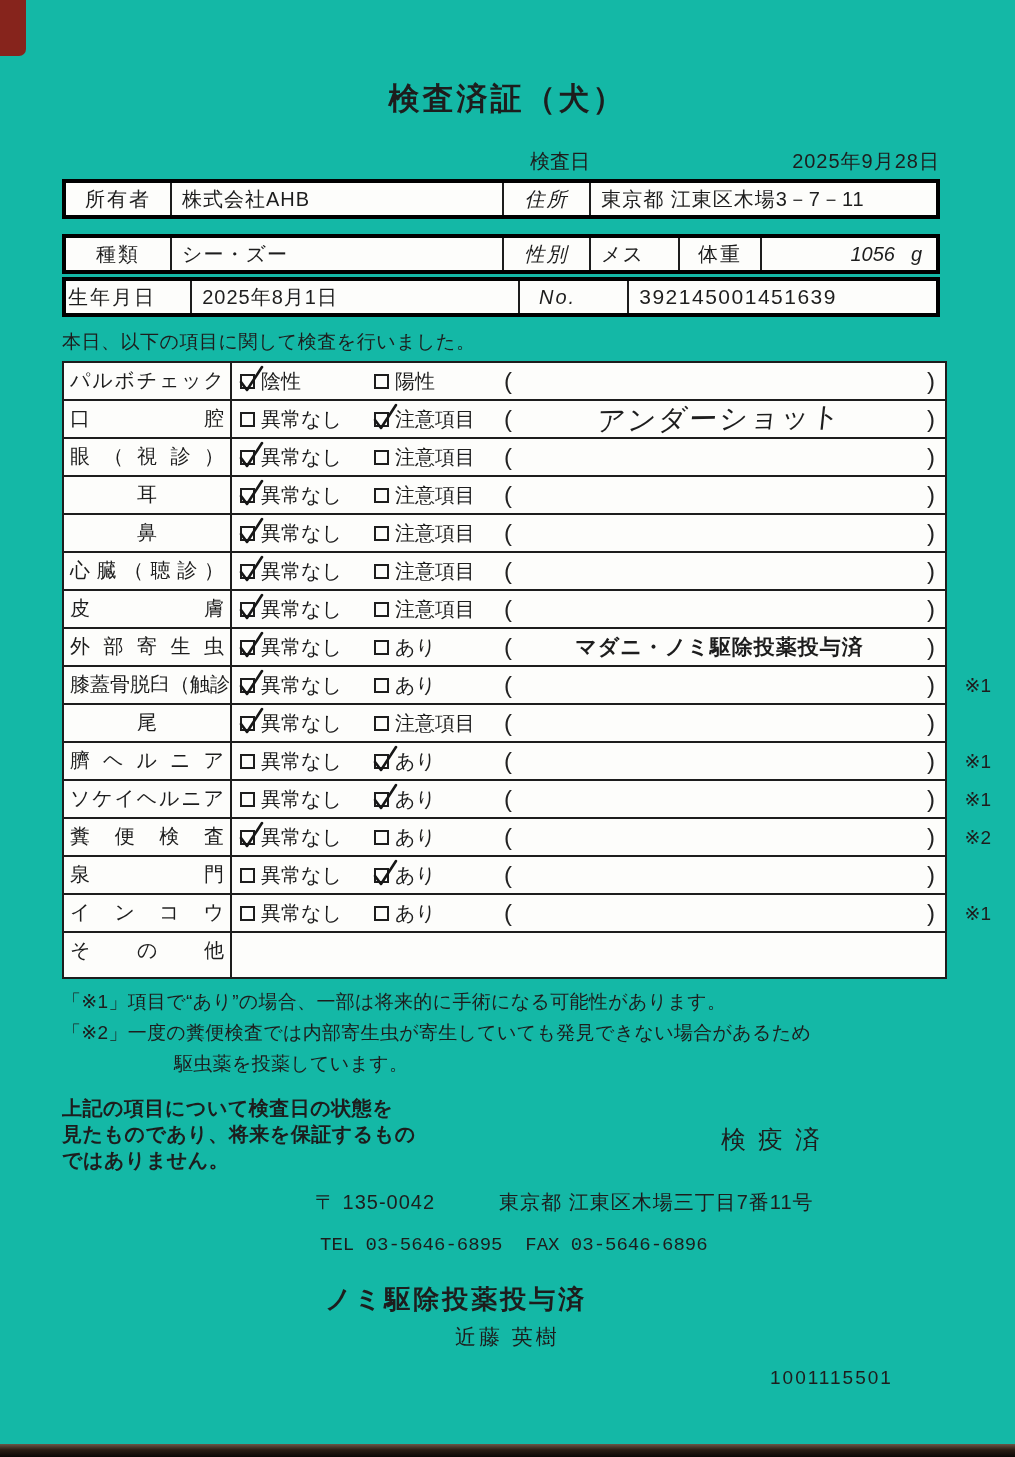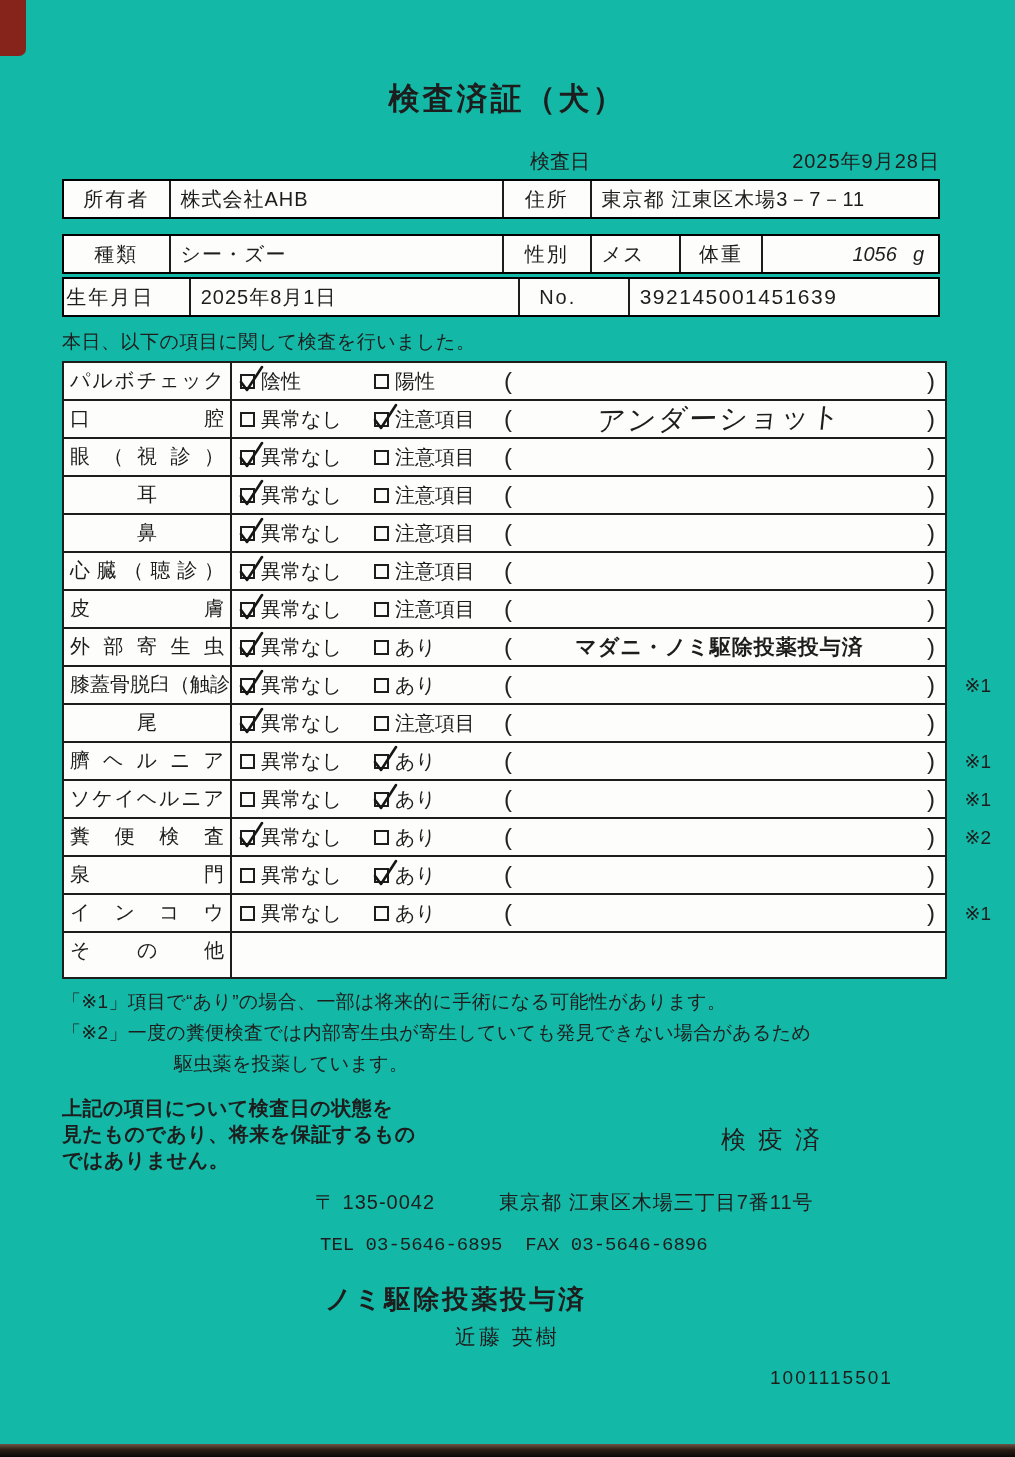--- a/index.html
+++ b/index.html
@@ -21,29 +21,29 @@
     position:absolute; left:0; bottom:0; width:100%; height:13px;
     background:linear-gradient(180deg,#6b5546 0%,#2a1d14 45%,#0a0705 100%);
   }
   .title { padding-top:78px; text-align:center; font-size:31px; font-weight:600; letter-spacing:3px; }
   .content { width:878px; margin-left:62px; }
 
   .date-row { display:flex; margin-top:28px; font-size:20px; align-items:flex-end; }
   .date-label { margin-left:468px; }
   .date-value { margin-left:auto; letter-spacing:1px; }
 
-  .hrow { display:flex; border:2px solid #000000; height:40px; background:#fdfdfb; }
+  .hrow { display:flex; border:4px solid #000000; height:40px; background:#fdfdfb; }
   .owner-row { margin-top:4px; }
   .breed-row { margin-top:15px; }
   .birth-row { margin-top:3px;gap:32px; }
   .hcell { display:flex; align-items:center; border-left:2px solid #1d1d1d; font-size:20px; overflow:hidden; }
   .hcell:first-child { border-left:none; }
   .hlabel { justify-content:center; letter-spacing:2px; }
   .hval { padding-left:10px; letter-spacing:1px; }
-  .w105{width:105px;} .w335{width:335px;} .w88{width:88px;} .w350{width:350px;}
+  .w105{width:105px;} .w335{width:335px;} .w88{width:88px;font-style:italic;} .w350{width:350px;}
   .w90{width:90px;} .w82{width:82px;} .w178{width:178px;}
   .weight-cell { justify-content:flex-end; gap:16px; padding-right:14px; padding-left:0;font-style:italic; }
   .no-val { font-size:21px; letter-spacing:1.5px; }
 
   .intro { margin-top:12px; font-size:19px; letter-spacing:0.5px; }
 
   .itable { margin-top:6px; width:885px; border:2px solid #1d1d1d; background:#fdfdfb; }
   .irow { position:relative; display:flex; height:38px; border-bottom:2px solid #1d1d1d; }
   .irow:last-child { border-bottom:none; height:44px; }
   .ilabel {

